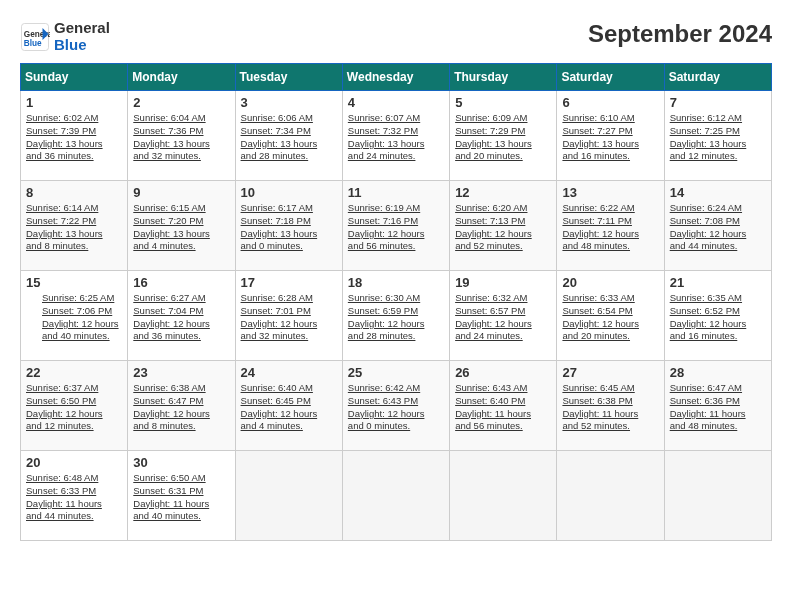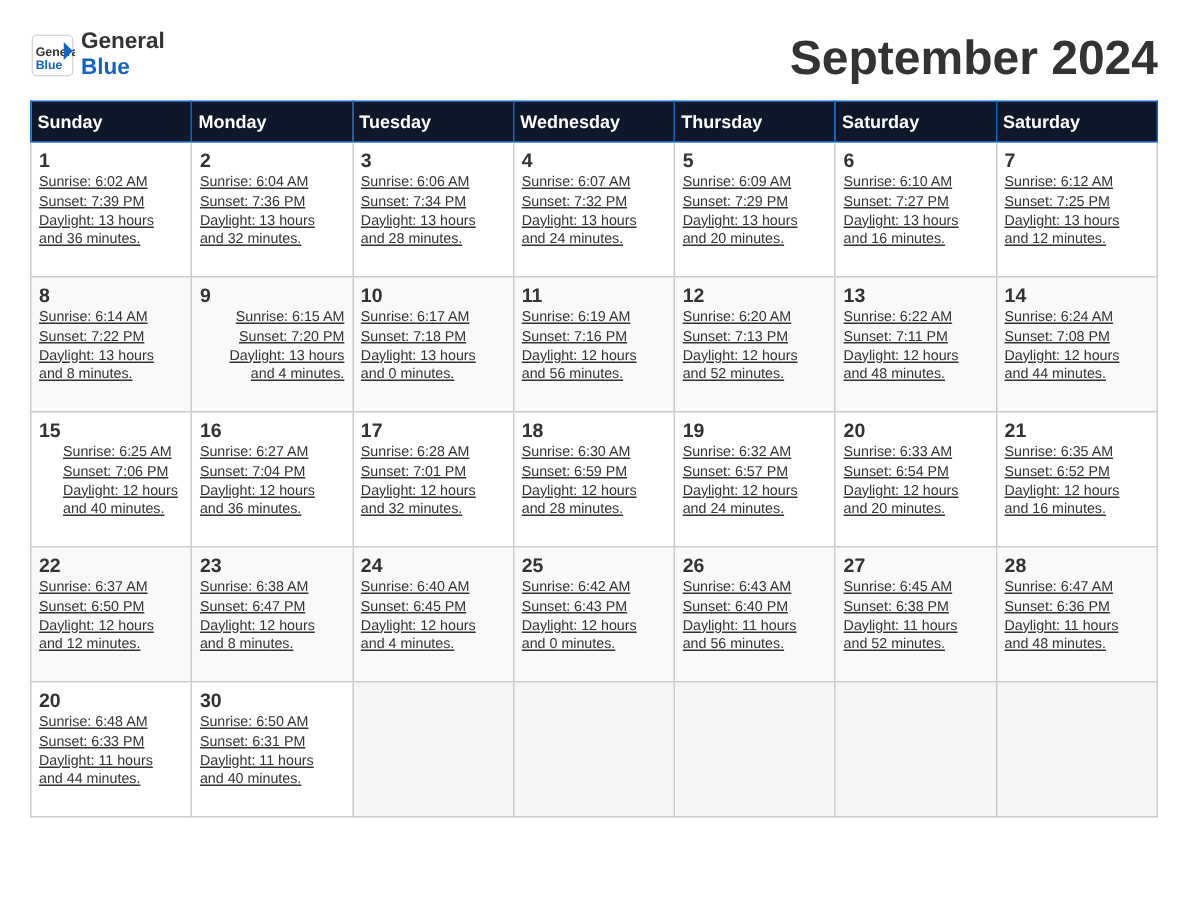--- a/index.html
+++ b/index.html
@@ -22,36 +22,36 @@
     }
     .logo-icon {
       width: 30px;
       height: 30px;
       margin-right: 4px;
     }
     .title-area {
       text-align: right;
     }
     .month-title {
-      font-size: 32px;
+      font-size: 24px;
       font-weight: bold;
       color: #333;
     }
     .location {
       font-size: 14px;
       color: #555;
       margin-top: 2px;
     }
     table {
       width: 100%;
       border-collapse: collapse;
       table-layout: fixed;
     }
     th {
-      background-color: #0f172a;
+      background-color: #0f766e;
       color: #fff;
       font-size: 12px;
       font-weight: bold;
       padding: 6px 4px;
       text-align: left;
       border: 1px solid #1565c0;
     }
     td {
       vertical-align: top;
       border: 1px solid #ccc;
@@ -175,21 +175,21 @@
       <tr>
         <td>
           <span class="day-num">8</span>
           <div class="cell-text" style="white-space: pre-line;">Sunrise: 6:14 AM
 Sunset: 7:22 PM
 Daylight: 13 hours
 and 8 minutes.</div>
         </td>
         <td>
           <span class="day-num">9</span>
-          <div class="cell-text" style="white-space: pre-line; text-align: right;">Sunrise: 6:15 AM
+          <div class="cell-text" style="white-space: pre-line;">Sunrise: 6:15 AM
 Sunset: 7:20 PM
 Daylight: 13 hours
 and 4 minutes.</div>
         </td>
         <td>
           <span class="day-num">10</span>
           <div class="cell-text" style="white-space: pre-line;">Sunrise: 6:17 AM
 Sunset: 7:18 PM
 Daylight: 13 hours
 and 0 minutes.</div>

